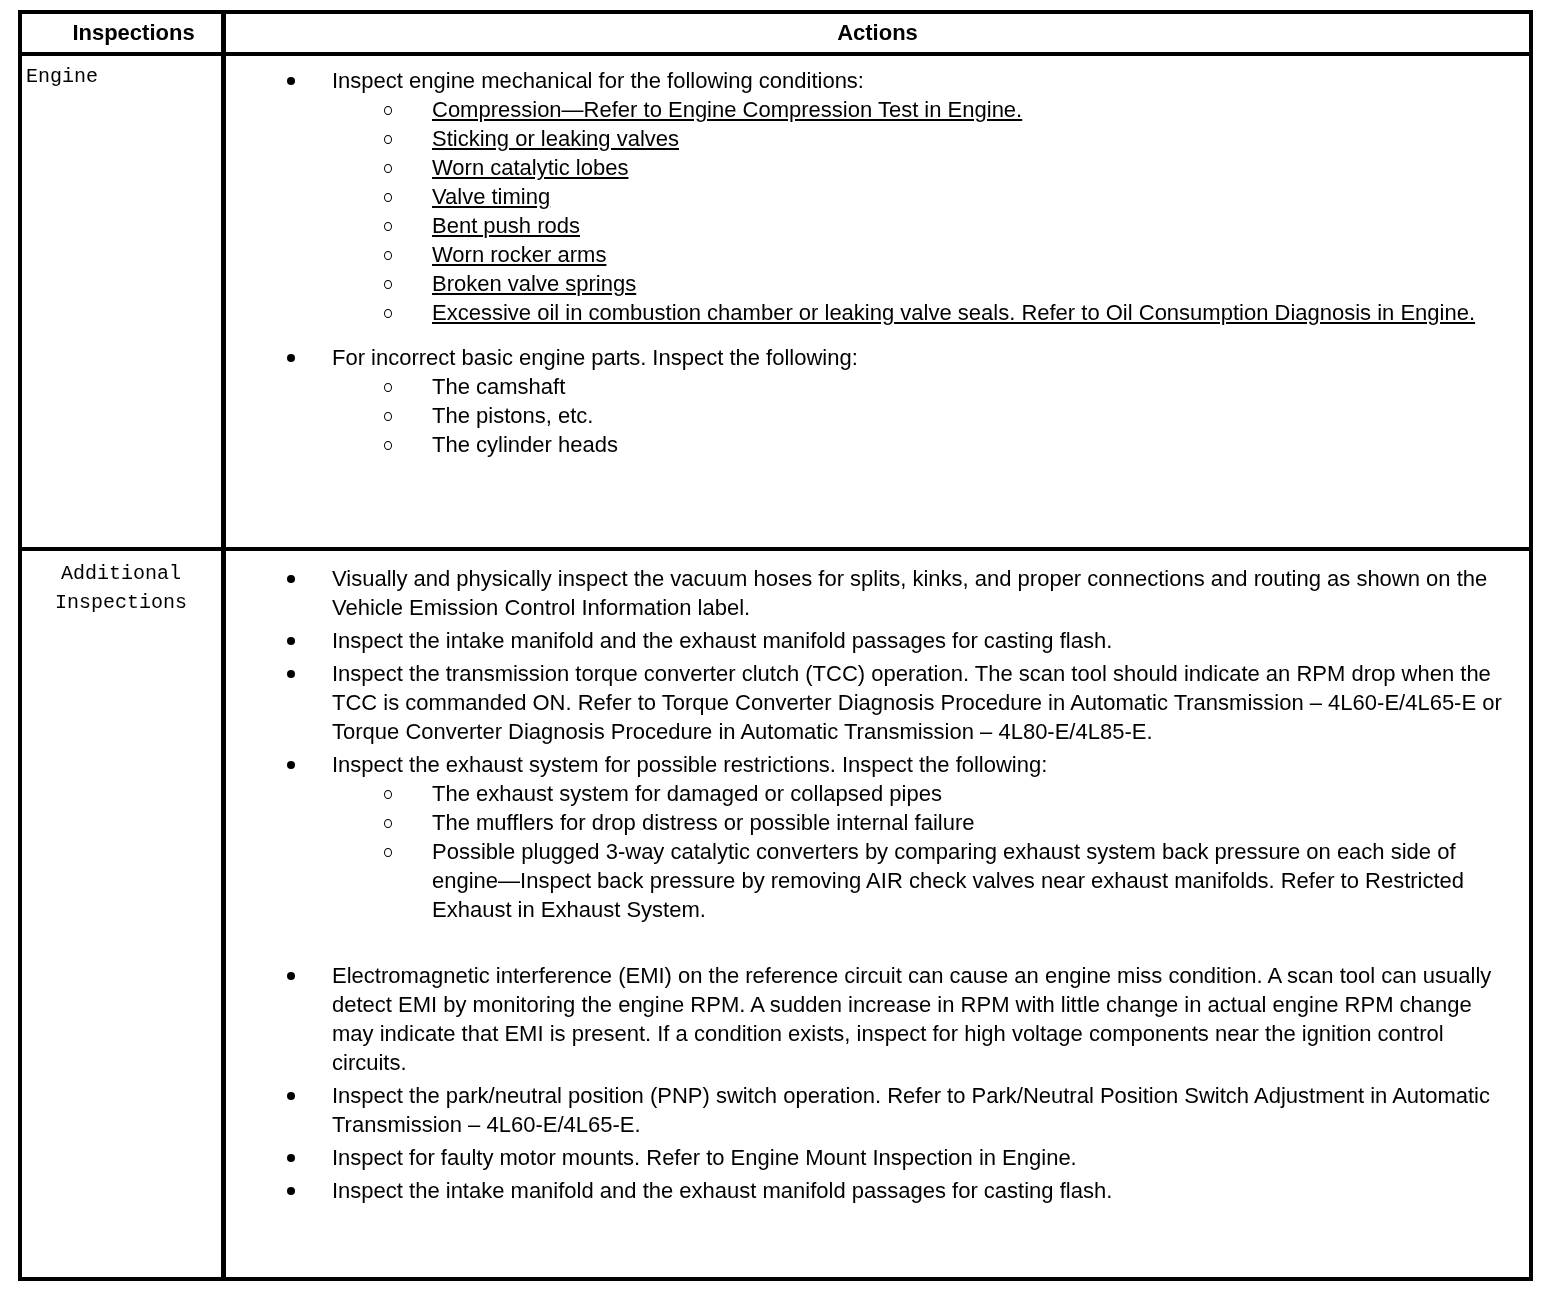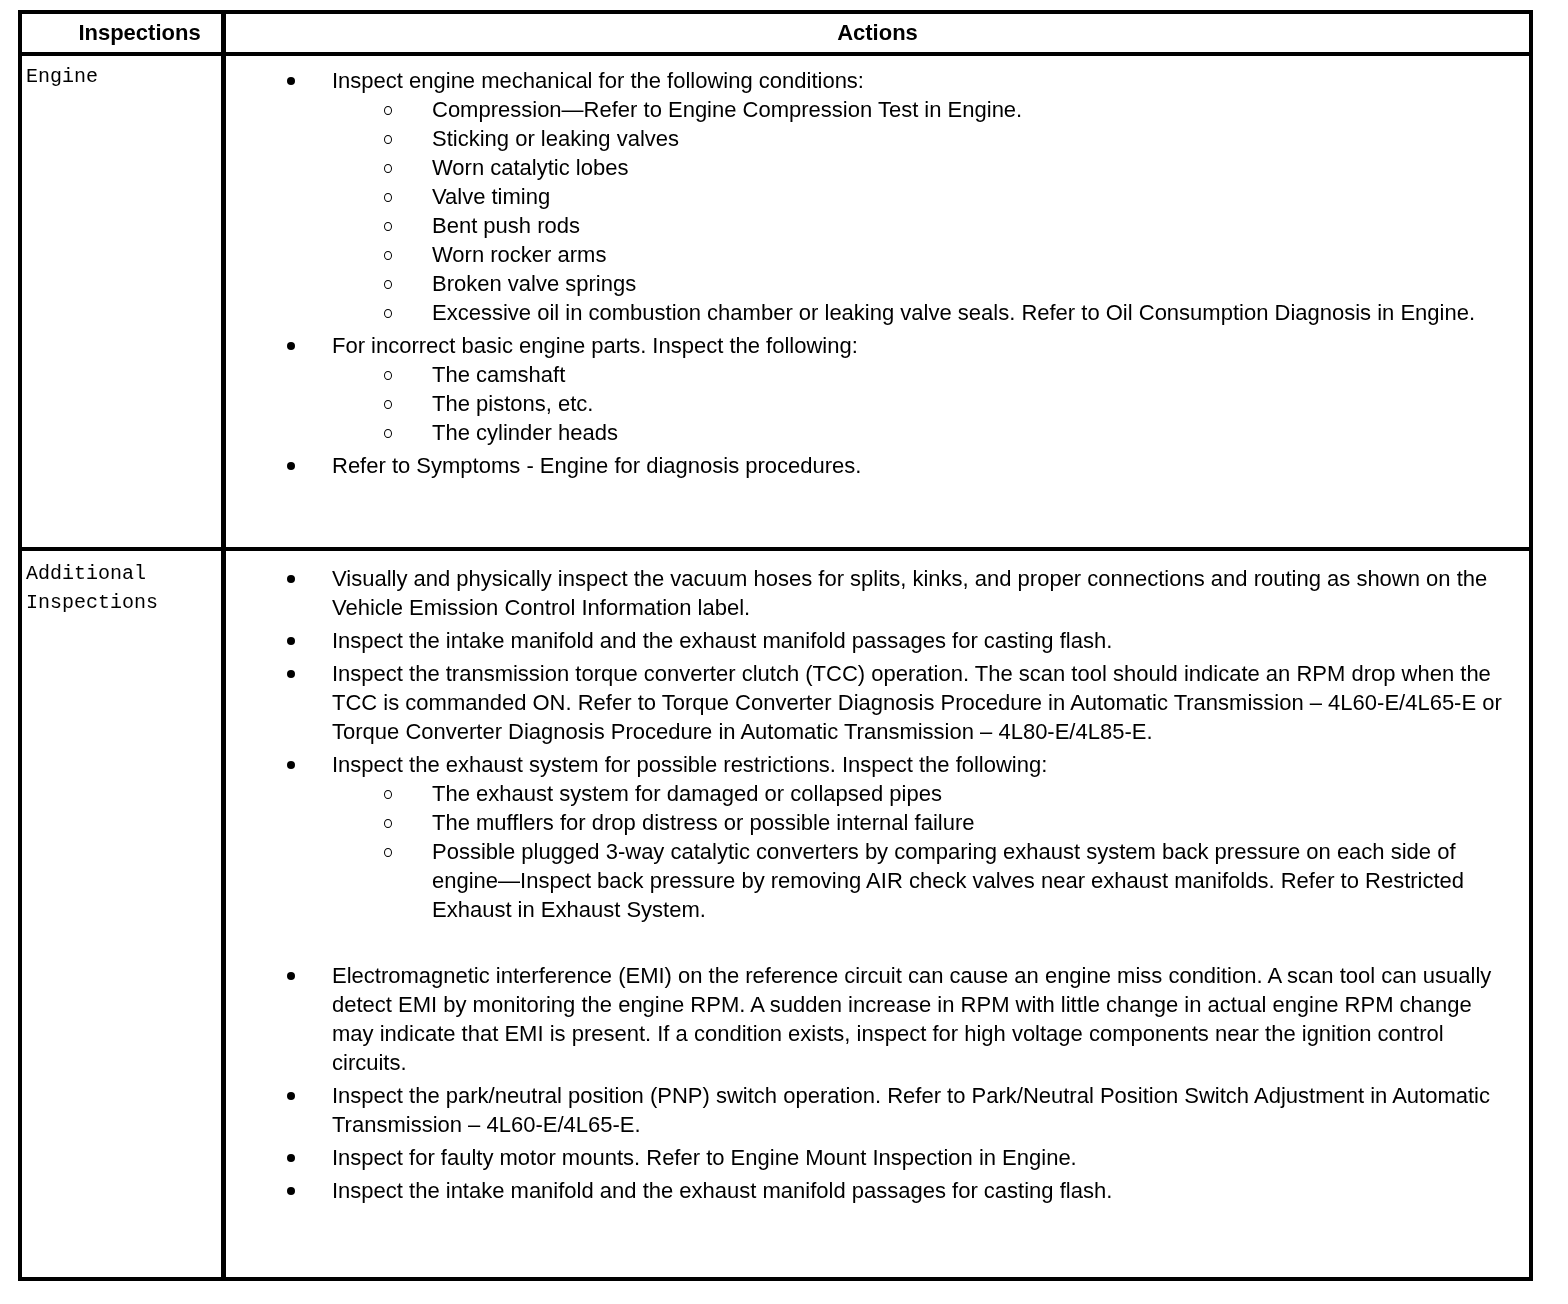--- a/index.html
+++ b/index.html
@@ -4,21 +4,21 @@
 <style>
   html, body { margin:0; padding:0; background:#ffffff; }
   body { width:1568px; height:1304px; position:relative; overflow:hidden;
          font-family:"Liberation Sans", sans-serif; color:#000; }
   .table { position:absolute; left:18px; top:10px; width:1515px; height:1271px;
            box-sizing:border-box; border:4px solid #000; }
   .vline { position:absolute; left:199px; top:0; width:5px; height:100%; background:#000; }
   .hline { position:absolute; left:0; width:100%; height:4px; background:#000; }
   .hdr { position:absolute; top:0; height:38px; font-weight:bold; font-size:22px;
          display:flex; align-items:center; justify-content:center; }
-  .hdr-insp { left:18px; width:199px;text-align:center; }
+  .hdr-insp { left:12px; width:199px;text-align:center; }
   .hdr-act { left:204px; right:0; }
   .label { position:absolute; left:4px; font-size:20px; line-height:29px; width:190px;font-family:Liberation Mono, monospace; }
   .actions { position:absolute; left:204px; right:0; font-size:22px; line-height:29px; }
   .item { position:relative; padding-left:106px; margin-bottom:4px; padding-right:21px; }
   .item .dot { position:absolute; left:61px; top:11px; width:8px; height:8px; border-radius:50%; background:#000; }
   .sub { position:relative; padding-left:206px; padding-right:6px; }
   .sub .circ { position:absolute; left:158px; top:11px; width:8px; height:9px; border:1.6px solid #000; border-radius:50%; box-sizing:border-box; }
   .txt { display:block; }
 </style>
 </head>
@@ -31,21 +31,21 @@
 
   <div class="hdr hdr-insp">Inspections</div>
   <div class="hdr hdr-act">Actions</div>
 
   <div class="label" style="top:48px;">Engine</div>
   <div class="actions" style="top:52px;">
     <div class="item">
       <span class="dot"></span>
       <span class="txt">Inspect engine mechanical for the following conditions:</span>
     </div>
-    <div style="margin-top:-4px;margin-bottom:4px;">
+    <div style="margin-top:-4px;margin-bottom:16px;text-decoration:underline;">
       <div class="sub">
           <span class="circ"></span>
           <span class="txt">Compression—Refer to Engine Compression Test in Engine.</span>
         </div>
       <div class="sub">
           <span class="circ"></span>
           <span class="txt">Sticking or leaking valves</span>
         </div>
       <div class="sub">
           <span class="circ"></span>
@@ -83,27 +83,23 @@
         </div>
       <div class="sub">
           <span class="circ"></span>
           <span class="txt">The pistons, etc.</span>
         </div>
       <div class="sub">
           <span class="circ"></span>
           <span class="txt">The cylinder heads</span>
         </div>
     </div>
-    <div class="item">
-      <span class="dot"></span>
-      <span class="txt">Refer to Symptoms - Engine for diagnosis procedures.</span>
-    </div>
   </div>
 
-  <div class="label" style="top:545px;">Additional Inspections</div>
+  <div class="label" style="top:545px;text-align:center;">Additional Inspections</div>
   <div class="actions" style="top:550px;">
     <div class="item">
       <span class="dot"></span>
       <span class="txt">Visually and physically inspect the vacuum hoses for splits, kinks, and proper connections and routing as shown on the Vehicle Emission Control Information label.</span>
     </div>
     <div class="item">
       <span class="dot"></span>
       <span class="txt">Inspect the intake manifold and the exhaust manifold passages for casting flash.</span>
     </div>
     <div class="item">

